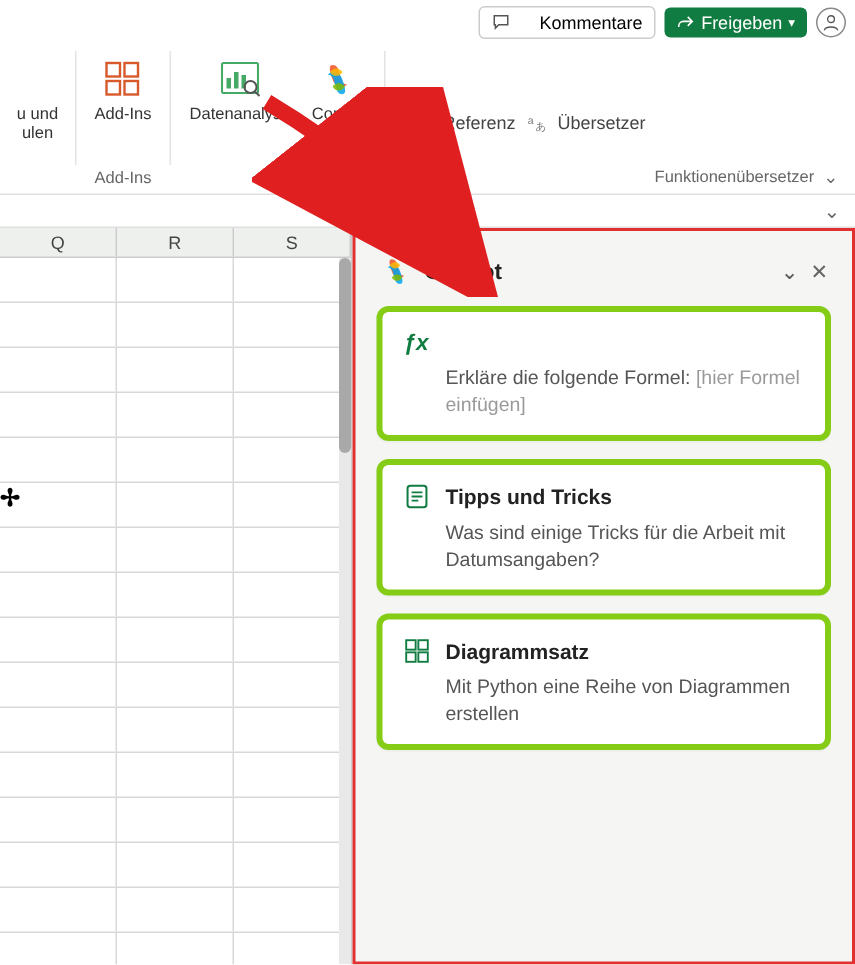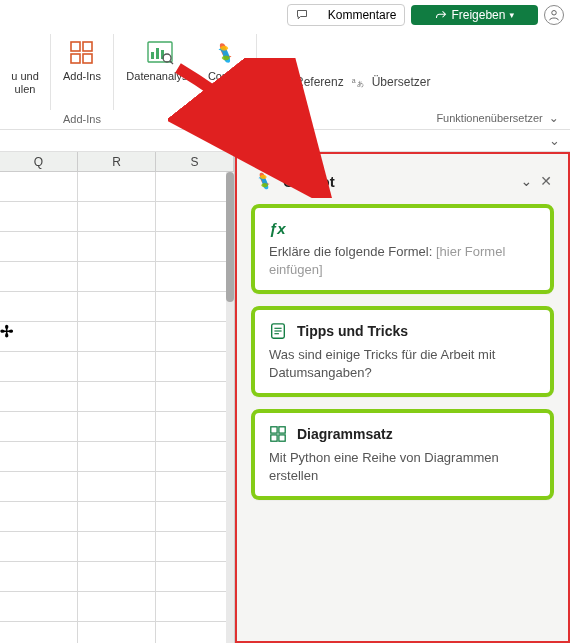--- a/index.html
+++ b/index.html
@@ -32,21 +32,21 @@
     font-size: 12px;
     display: flex;
     align-items: center;
     gap: 20px;
   }
   .btn-share {
     background: #107c41;
     color: #fff;
     border: none;
     border-radius: 4px;
-    padding: 3px 24px;
+    padding: 3px 8px;
     font-size: 12px;
     display: flex;
     align-items: center;
     gap: 4px;
   }
   .btn-share .drop { font-size: 9px; }
   .avatar {
     width: 20px; height: 20px;
     border: 1px solid #888;
     border-radius: 50%;
@@ -241,20 +241,21 @@
   }
   .card-title {
     font-weight: 600;
     font-size: 14px;
     color: #222;
   }
   .card-body {
     font-size: 13px;
     color: #555;
     line-height: 1.35;
+    margin-left: 28px;
   }
   .placeholder { color: #9a9a9a; }
 
   
   .arrow-wrap {
     position: absolute;
     left: 168px;
     top: 58px;
     width: 170px;
     height: 140px;

